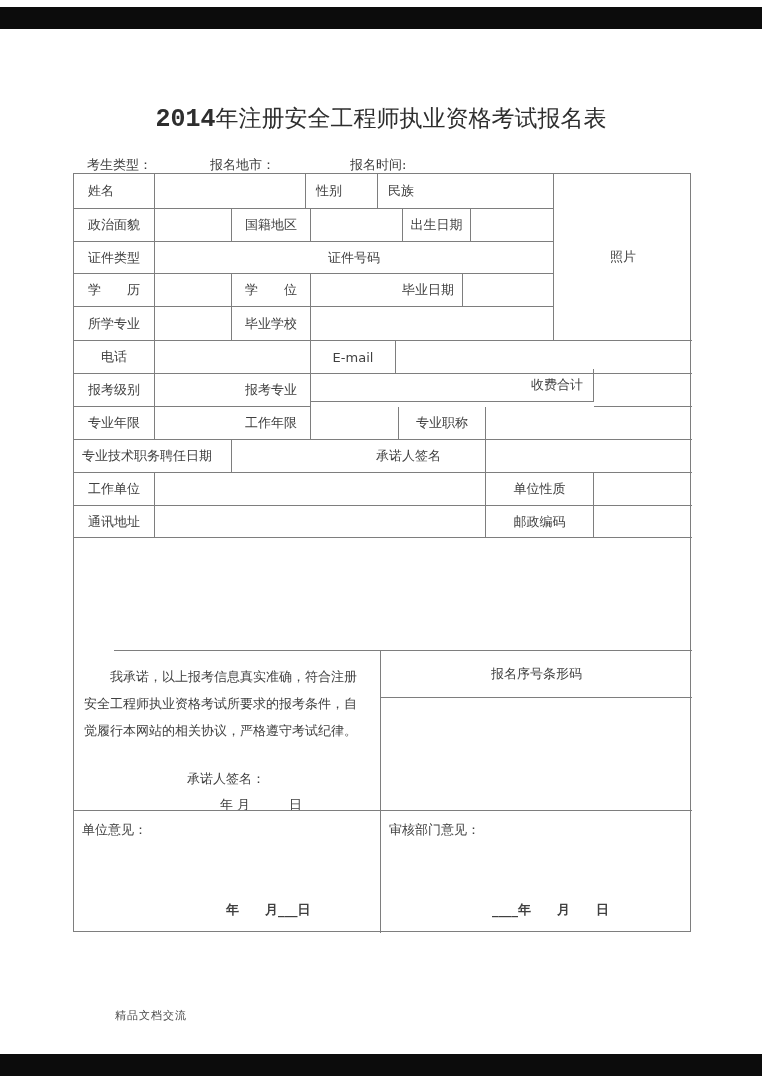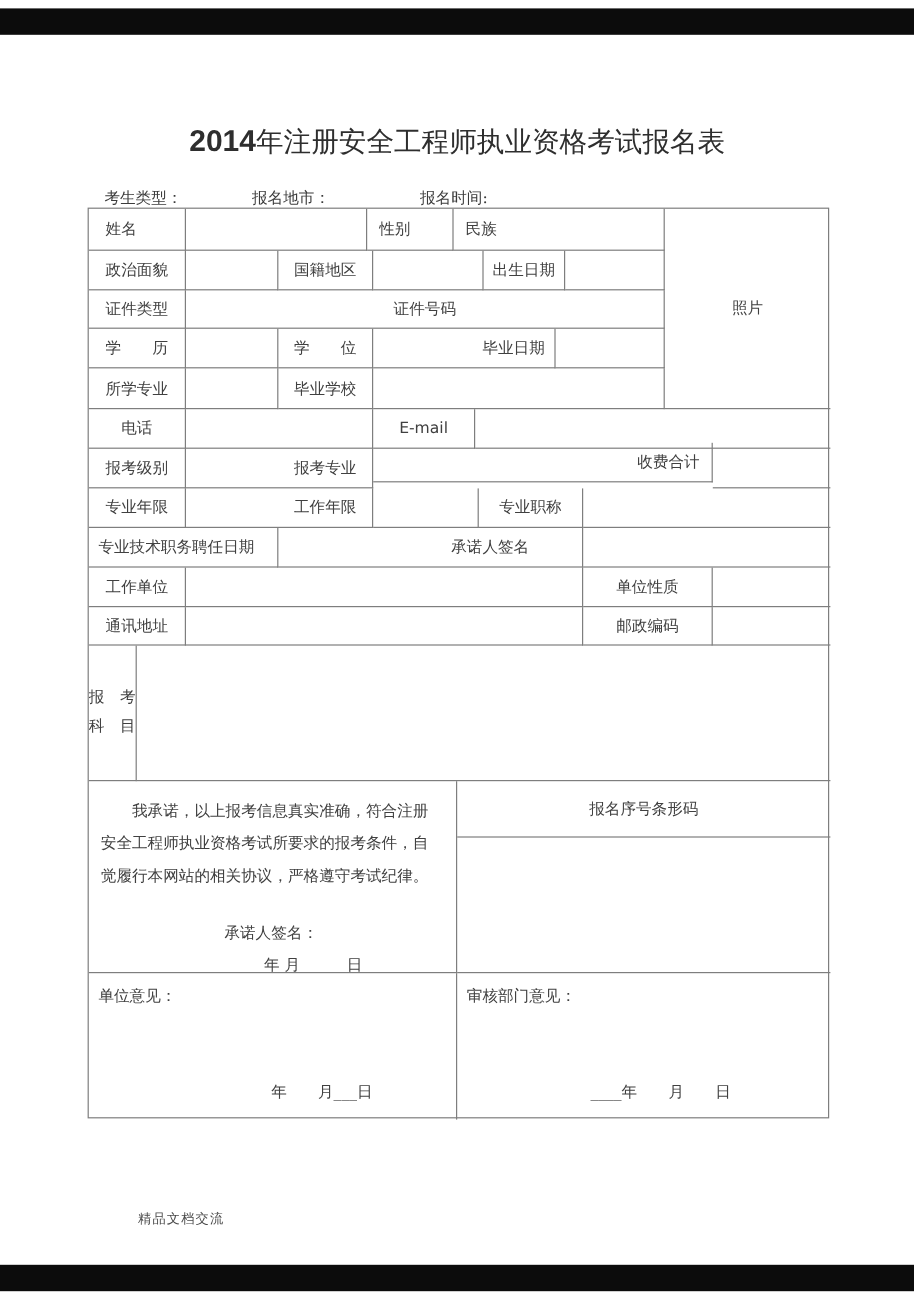--- a/index.html
+++ b/index.html
@@ -12,21 +12,21 @@
   }
   .bar { position:absolute; left:0; width:762px; height:22px; background:#0c0c0c; }
   .bar.top { top:7px; }
   .bar.bottom { top:1054px; }
 
   .doc-title {
     position:absolute; left:0; top:103px; width:762px;
     text-align:center; white-space:nowrap;
     font-size:23px; letter-spacing:0px; color:#2e2e2e;
   }
-  .doc-title .yr { font-family:Liberation Sans, sans-serif; font-weight:bold; font-size:25px; }
+  .doc-title .yr { font-family:Liberation Mono, monospace; font-weight:bold; font-size:25px; }
 
   .meta { position:absolute; top:156px; left:0; width:762px; font-size:13px; color:#3b3b3b; }
   .meta span { position:absolute; white-space:nowrap; }
   .meta .m1 { left:87px; }
   .meta .m2 { left:210px;text-align:center; }
   .meta .m3 { left:350px;text-align:center; }
 
   .tbl {
     position:absolute; left:73px; top:173px; width:618px; height:759px;
     border:1px solid #7e7e7e;
@@ -50,21 +50,21 @@
 
   .subjects { flex-direction:column; justify-content:center; line-height:24px; text-align:center; }
 
   .commit { display:block; padding:12px 12px 0 10px; }
   .commit .ln { line-height:27px; font-size:13px; white-space:nowrap; }
   .commit .ln.first { text-indent:2em; }
   .commit .sig  { margin-top:22px; text-align:center; line-height:26px; }
   .commit .date { text-align:center; padding-left:70px; line-height:26px; }
 
   .opinion { display:block; padding:10px 8px; }
-  .opinion .date { position:absolute; bottom:14px; white-space:nowrap; }
+  .opinion .date { position:absolute; bottom:14px; white-space:nowrap;font-weight:bold; }
   .opinion .date.d-left  { left:152px; }
   .opinion .date.d-right { left:111px; }
 
   .watermark {
     position:absolute; left:115px; top:1008px;
     font-size:11px; color:#4a4a4a; letter-spacing:1px;
   }
 </style>
 </head>
 <body>
@@ -134,24 +134,20 @@
     <div class="cell ctr" style="left:0;top:299px;width:81px;height:33px">工作单位</div>
     <div class="cell" style="left:81px;top:299px;width:331px;height:33px"></div>
     <div class="cell ctr" style="left:412px;top:299px;width:108px;height:33px">单位性质</div>
     <div class="cell no-br" style="left:520px;top:299px;width:98px;height:33px"></div>
 
     <div class="cell ctr" style="left:0;top:332px;width:81px;height:32px">通讯地址</div>
     <div class="cell" style="left:81px;top:332px;width:331px;height:32px"></div>
     <div class="cell ctr" style="left:412px;top:332px;width:108px;height:32px">邮政编码</div>
     <div class="cell no-br" style="left:520px;top:332px;width:98px;height:32px"></div>
 
-    <div class="cell subjects" style="left:0;top:364px;width:40px;height:113px">
-      <span>报　考</span>
-      <span>科　目</span>
-    </div>
     <div class="cell no-br" style="left:40px;top:364px;width:578px;height:113px"></div>
 
     <div class="cell commit" style="left:0;top:477px;width:307px;height:160px">
       <div class="ln first">我承诺，以上报考信息真实准确，符合注册</div>
       <div class="ln">安全工程师执业资格考试所要求的报考条件，自</div>
       <div class="ln">觉履行本网站的相关协议，严格遵守考试纪律。</div>
       <div class="sig">承诺人签名：</div>
       <div class="date">年 月　　　日</div>
     </div>
     <div class="cell ctr no-br" style="left:307px;top:477px;width:311px;height:47px">报名序号条形码</div>

